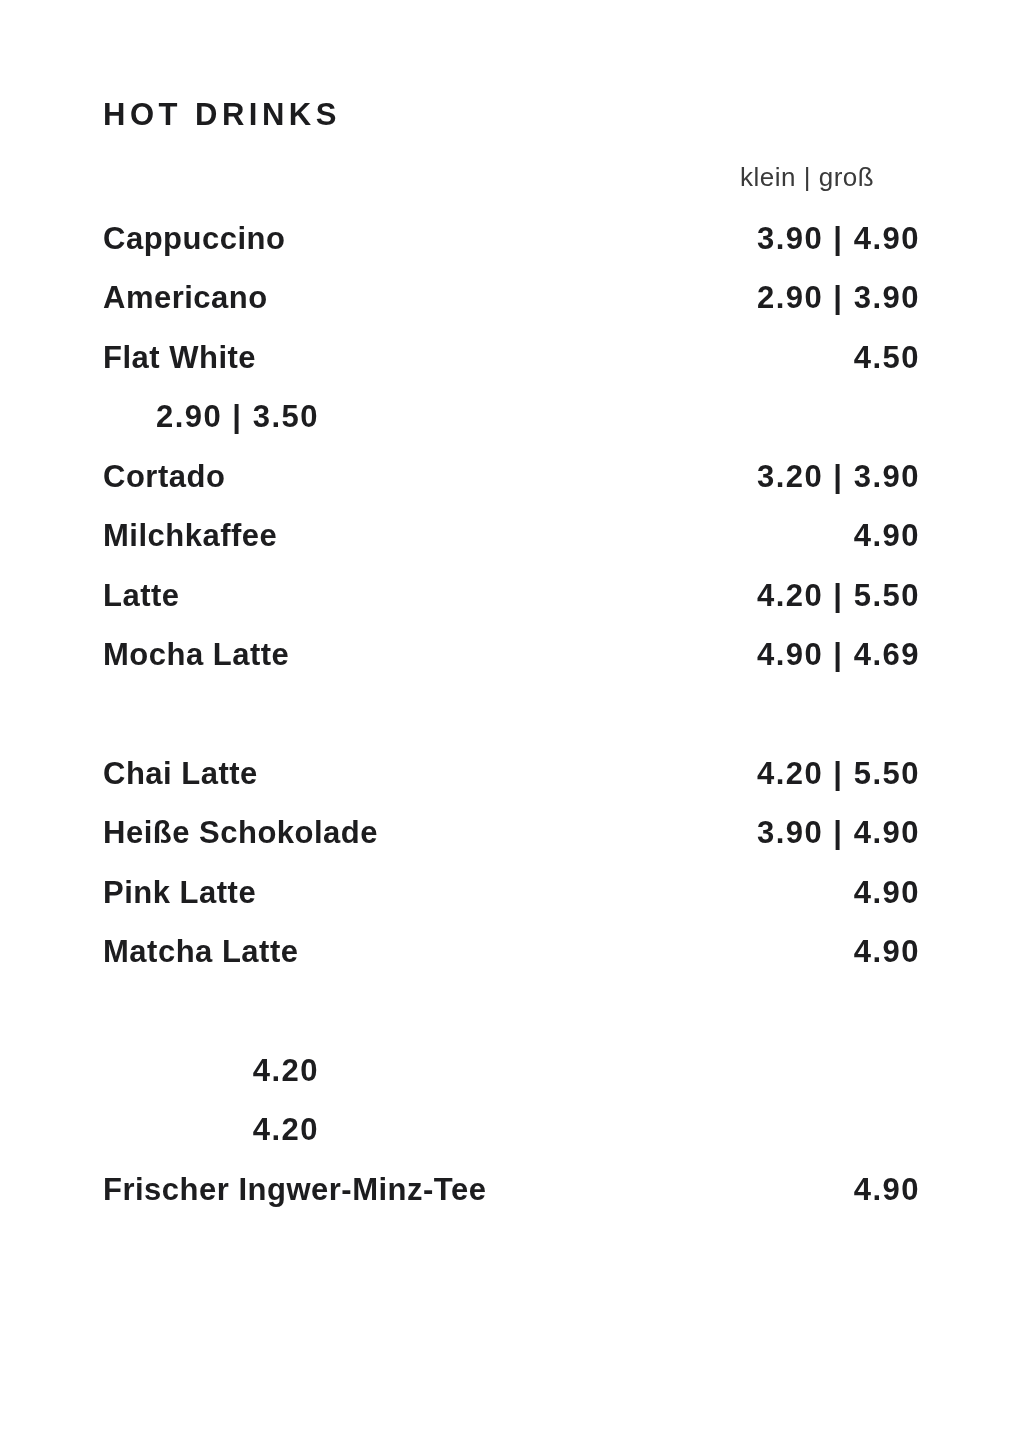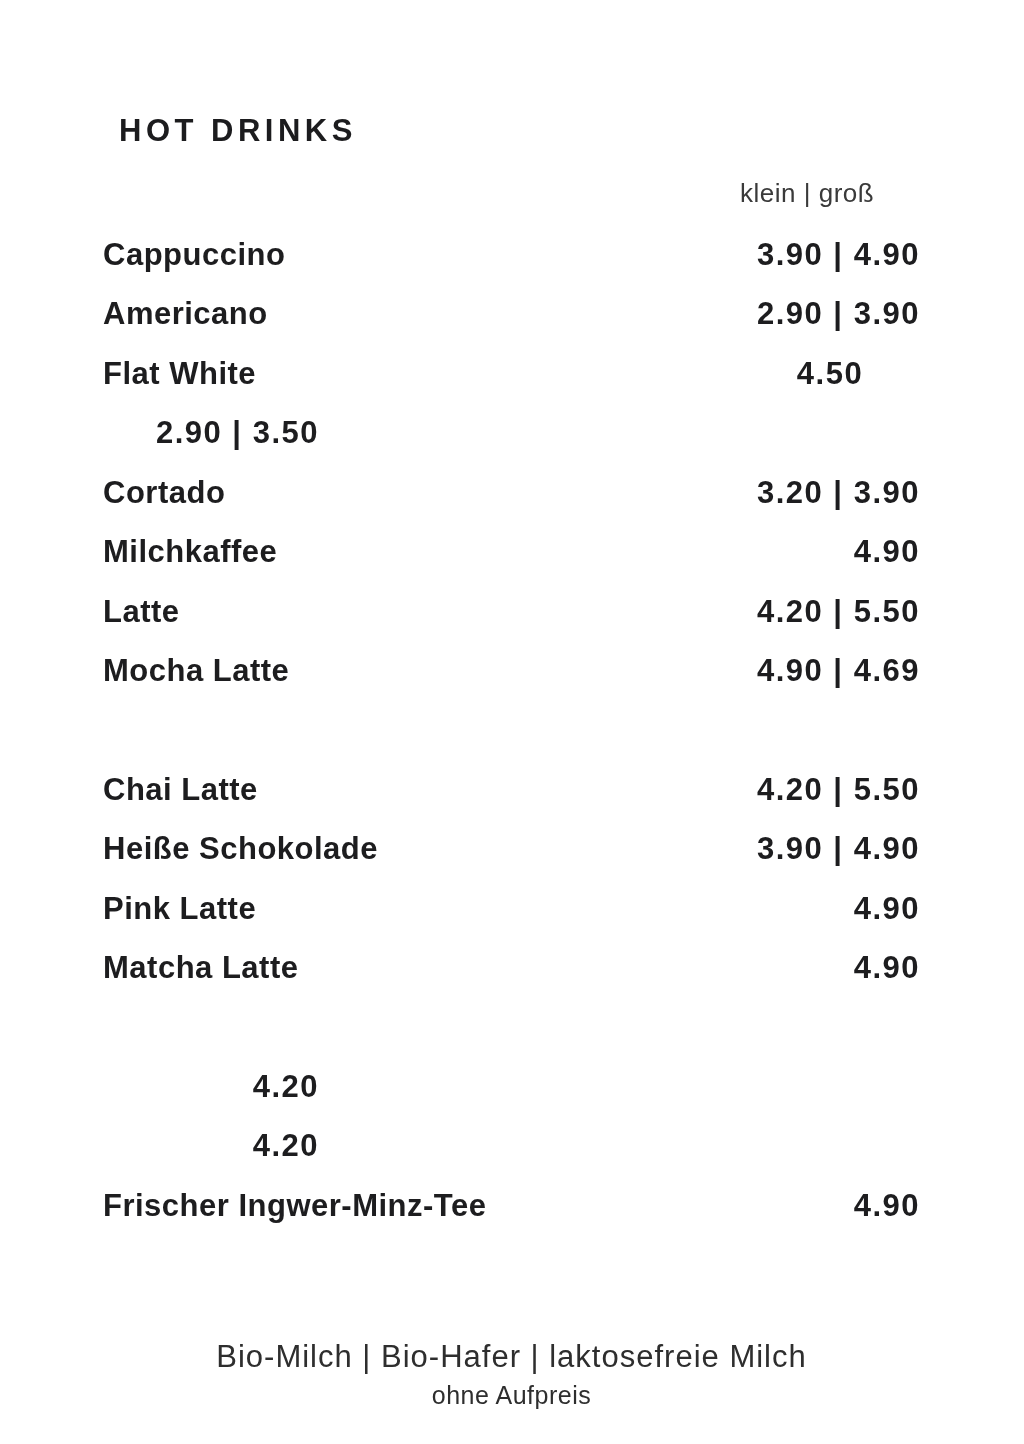--- a/index.html
+++ b/index.html
@@ -14,21 +14,21 @@
     background: #ffffff;
     font-family: "Liberation Sans", "DejaVu Sans", sans-serif;
     color: #1d1d1f;
     overflow: hidden;
     box-sizing: border-box;
   }
   .content {
     padding: 96px 104px 0 103px;
   }
   .title {
-    margin: 16px;
+    margin: 0;
     font-size: 31px;
     font-weight: 700;
     letter-spacing: 4.5px;
     line-height: 38px;
     color: #1c1c1e;
   }
   .row {
     display: flex;
     align-items: center;
     height: 59.5px;
@@ -64,21 +64,21 @@
   }
   .item-price {
     width: 180px;
     font-size: 31px;
     font-weight: 700;
     letter-spacing: 1.5px;
     color: #1d1d1f;
     white-space: nowrap;
     margin-left: 36px;
   }
-  .item-price.pl { text-align: center; }
+  .item-price.pl { text-align: right; }
   .item-price.pr { text-align: right; }
   .footer {
     margin-top: 100px;
     text-align: center;
   }
   .footer-line1 {
     font-size: 31px;
     font-weight: 400;
     letter-spacing: 1px;
     color: #2e2e2e;
@@ -164,19 +164,15 @@
       </div>
       <div class="row">
         <span class="item-price pr">4.20</span>
       </div>
       <div class="row">
         <span class="item-name">Frischer Ingwer-Minz-Tee</span>
         <span class="item-price pr">4.90</span>
       </div>
     </div>
 
-    <div class="footer">
-      <div class="footer-line1">Bio-Milch | Bio-Hafer | laktosefreie Milch</div>
-      <div class="footer-line2">ohne Aufpreis</div>
-    </div>
 
   </div>
 </div>
 
 </body></html>

